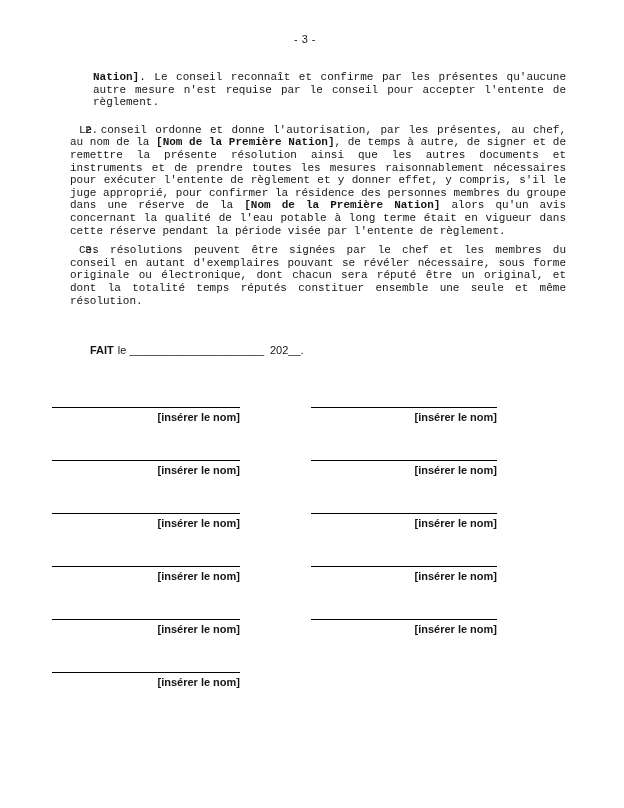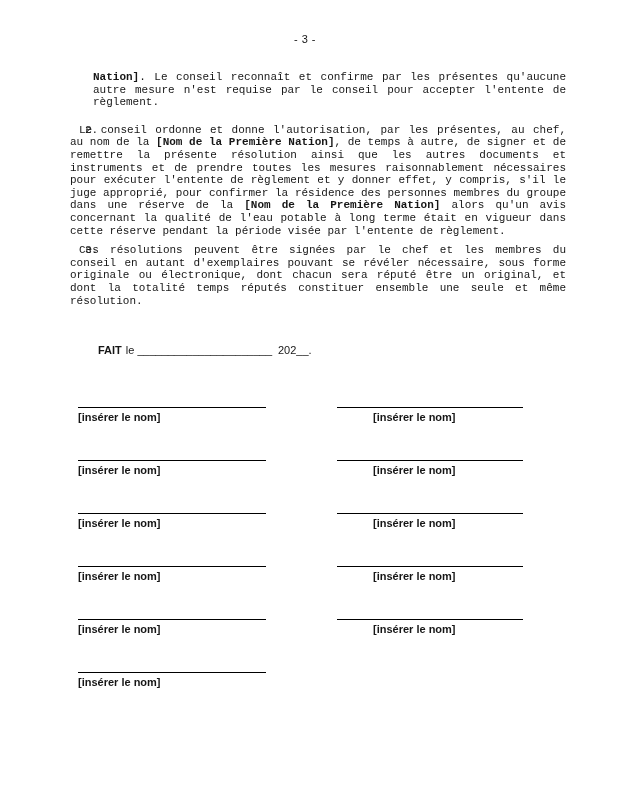--- a/index.html
+++ b/index.html
@@ -32,34 +32,35 @@
   .li { position: relative; }
   .li-2 { margin-bottom: 7px; }
   .li-3 { margin-bottom: 14px; }
   .num { position: absolute; left: 15px; top: 0; }
   .li-text { text-indent: 9px; }
   b { font-weight: bold; }
 
   .fait {
     position: absolute;
     top: 343px;
-    left: 78px;
+    left: 70px;
     line-height: 14px;
     white-space: nowrap;
     padding-left: 20px;
   }
   .fait .le { margin-left: 4px; }
   .fait .blank { margin-left: 3px; letter-spacing: 0; }
   .fait .yr { margin-left: 6px; }
 
   .sigs {
     position: absolute;
     top: 407px;
-    left: 78px;
+    left: 52px;
     width: 496px;
+    text-align: right;
   }
   .sig-row { display: flex; margin-bottom: 35px; }
   .sig-cell.left { width: 188px; }
   .sig-cell.right { width: 186px; margin-left: 71px; }
   .sig-rule { border-top: 1.5px solid #000; height: 0; }
   .sig-label {
     font-weight: bold;
     margin-top: 2px;
     line-height: 14px;
     height: 15px;

